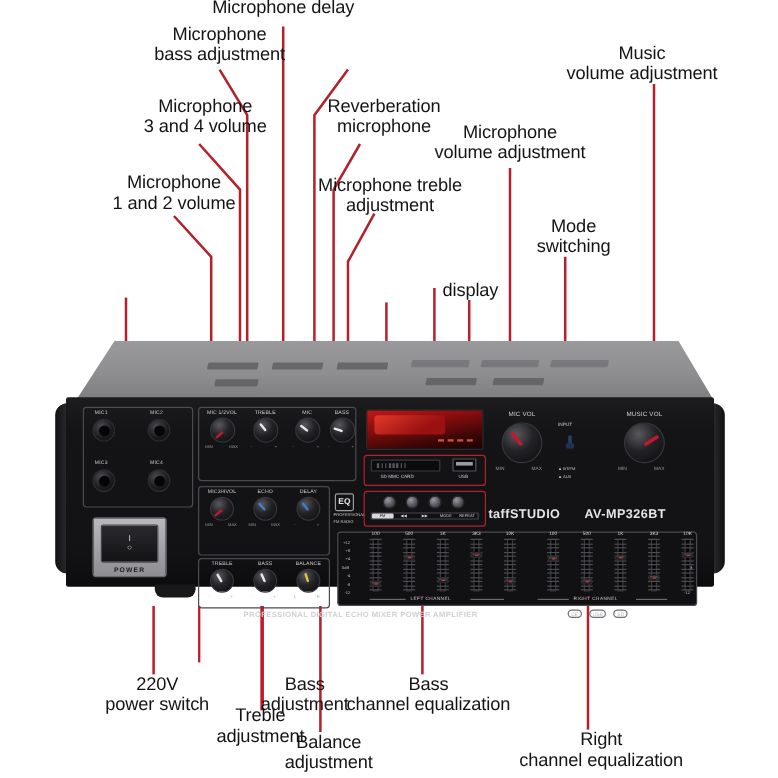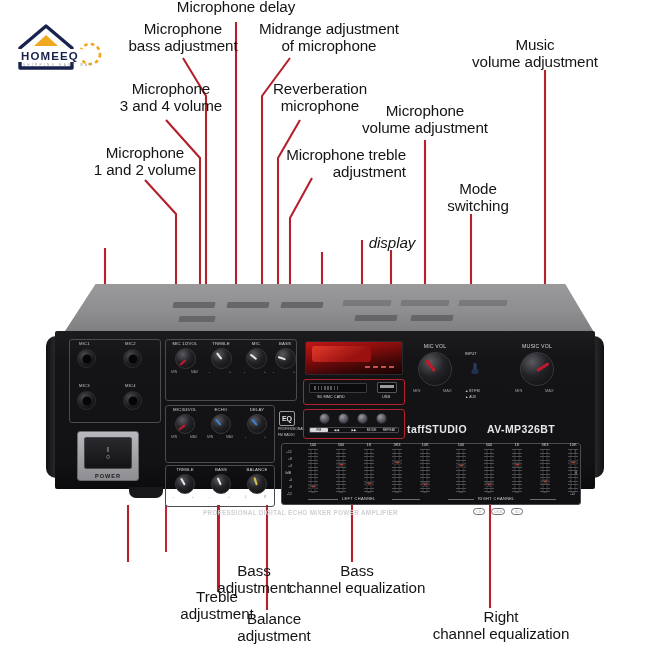--- a/index.html
+++ b/index.html
@@ -217,36 +217,20 @@
     position:absolute; left:50%; transform:translateX(-50%);
     width:7px; height:5px; background:#22304f; border-radius:2px;
   }
   .swopt { position:absolute; color:#c9c9ce; font-size:3.4px; white-space:nowrap; }
 </style>
 </head>
 <body>
 
 <div id="stage">
 
-  <div class="logo">
-    <svg width="96" height="58" viewBox="0 0 96 58" xmlns="http://www.w3.org/2000/svg">
-      <g>
-
-        <circle cx="76" cy="36" r="10" fill="none" stroke="#f0a81e" stroke-width="2.6" stroke-dasharray="3.6 3.2"></circle>
-
-        <path d="M6 30 L32 8 L58 30 L58 50 L6 50 Z" fill="none" stroke="#17224d" stroke-width="3.4" stroke-linejoin="round"></path>
-
-        <path d="M20 28 L32 17 L44 28 Z" fill="#f0a81e"></path>
-
-        <rect x="2" y="31" width="66" height="13" fill="#ffffff"></rect>
-        <text x="7" y="41.5" font-family="'Liberation Sans',sans-serif" font-size="11.5" font-weight="bold" letter-spacing="1.1" fill="#17224d">HOMEEQ</text>
-        <text x="9" y="48" font-family="'Liberation Sans',sans-serif" font-size="3.1" letter-spacing="2.3" fill="#9a9a9e">SHIPPING EASY WAY</text>
-      </g>
-    </svg>
-  </div>
 
   <svg class="leaders" width="648" height="648" viewBox="0 0 648 648">
     <g stroke="#b3212c" stroke-width="2.1" fill="none" stroke-linecap="butt">
 
       <path d="M236 22 L236 336"></path>
       <path d="M183 58 L206 96 L206 336"></path>
       <path d="M290 58 L262 96 L262 336"></path>
       <path d="M166 120 L200 158 L200 336"></path>
       <path d="M300 120 L278 158 L278 336"></path>
       <path d="M545 70 L545 336"></path>
@@ -270,49 +254,49 @@
       <path d="M219 505 L219 588"></path>
       <path d="M166 505 L166 552"></path>
     </g>
   </svg>
 
   <div class="ann" style="left:146px; top:-2px; width:180px;">Microphone delay</div>
 
   <div class="ann" style="left:98px; top:20px; width:170px;">Microphone
 bass adjustment</div>
 
-  <div class="ann" style="left:234px; top:20px; width:190px;">Midrange adjustment
-of microphone</div>
 
   <div class="ann" style="left:88px; top:80px; width:166px;">Microphone
 3 and 4 volume</div>
 
   <div class="ann" style="left:240px; top:80px; width:160px;">Reverberation
 microphone</div>
 
   <div class="ann" style="left:440px; top:36px; width:190px;">Music
 volume adjustment</div>
 
   <div class="ann" style="left:62px; top:144px; width:166px;">Microphone
 1 and 2 volume</div>
 
-  <div class="ann" style="left:244px; top:146px; width:162px;text-align:right;">Microphone treble
+  <div class="ann" style="left:244px; top:146px; width:162px;">Microphone treble
 adjustment</div>
 
   <div class="ann" style="left:330px; top:102px; width:190px;">Microphone
 volume adjustment</div>
 
 
 
   <div class="ann" style="left:424px; top:180px; width:108px;">Mode
 switching</div>
 
 
-  <div class="ann" style="left:354px; top:234px; width:76px;font-style:italic;">display</div>
-
+  <div class="ann" style="left:354px; top:234px; width:76px;">display</div>
+
+  <div class="ann" style="left:56px; top:562px; width:150px;">220V
+power switch</div>
 
   <div class="ann" style="left:192px; top:562px; width:124px;">Bass
 adjustment</div>
 
   <div class="ann" style="left:262px; top:562px; width:190px;">Bass
 channel equalization</div>
 
   <div class="ann" style="left:152px; top:588px; width:130px;">Treble
 adjustment</div>
 

